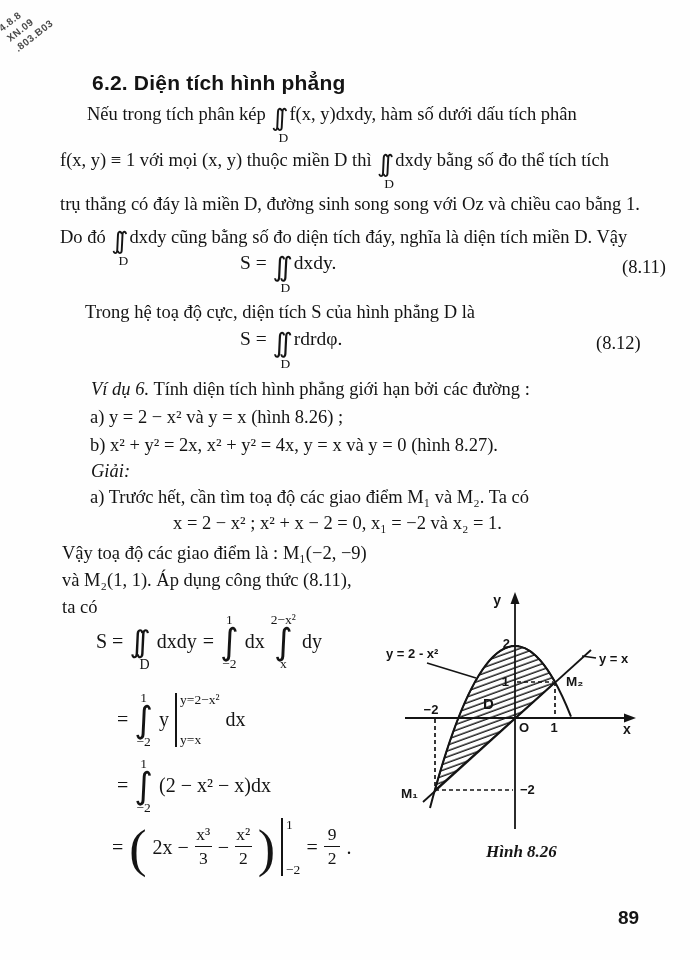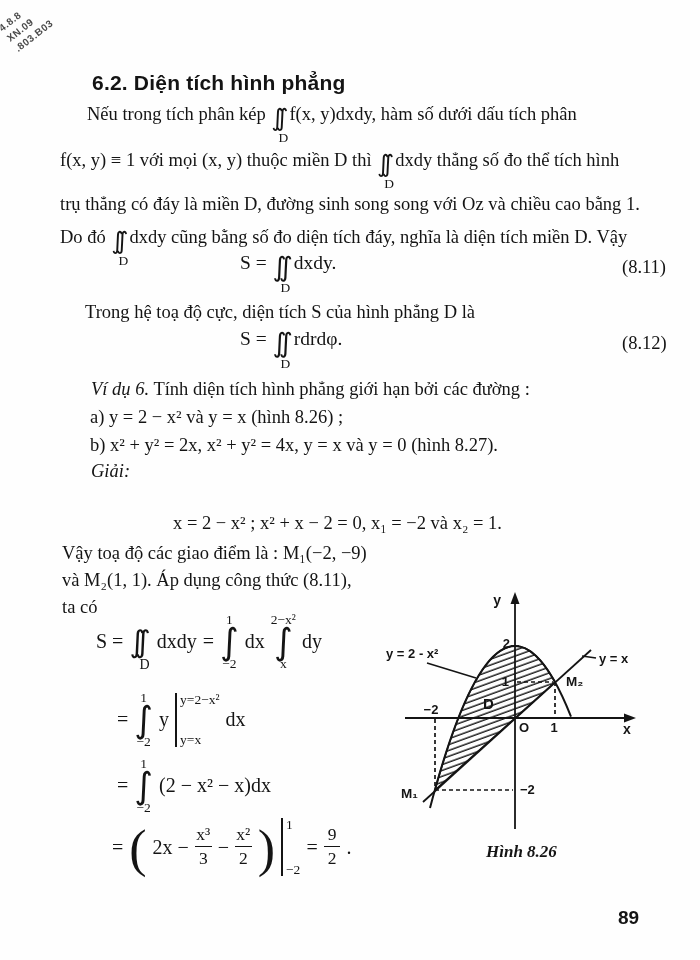--- a/index.html
+++ b/index.html
@@ -67,21 +67,21 @@
 
   <div class="line" style="left:87px; top:104px;">
     <span>Nếu trong tích phân kép</span>
     <span class="di-sm"><span class="s">∫</span><span class="s s2">∫</span><span class="sub">D</span></span><span>f(x, y)dxdy,</span>
     <span>hàm số dưới dấu tích phân</span>
   </div>
 
   <div class="line" style="left:60px; top:150px;">
     <span>f(x, y) ≡ 1 với mọi (x, y) thuộc miền D thì</span>
     <span class="di-sm"><span class="s">∫</span><span class="s s2">∫</span><span class="sub">D</span></span><span>dxdy</span>
-    <span>thẳng số đo thể tích hình</span>
+    <span>bằng số đo thể tích tích</span>
   </div>
 
   <div class="line" style="left:60px; top:194px;">trụ thẳng có đáy là miền D, đường sinh song song với Oz và chiều cao bằng 1.</div>
 
   <div class="line" style="left:60px; top:219px;margin-top:8px;">
     <span>Do đó</span>
     <span class="di-sm"><span class="s">∫</span><span class="s s2">∫</span><span class="sub">D</span></span><span>dxdy</span>
     <span>cũng bằng số đo diện tích đáy, nghĩa là diện tích miền D. Vậy</span>
   </div>
 
@@ -90,29 +90,30 @@
     <span class="di-sm"><span class="s">∫</span><span class="s s2">∫</span><span class="sub">D</span></span><span>dxdy.</span>
   </div>
   <div class="eqnum" style="left:622px; top:257px;">(8.11)</div>
 
   <div class="line" style="left:85px; top:302px;">Trong hệ toạ độ cực, diện tích S của hình phẳng D là</div>
 
   <div class="eqrow" style="left:240px; top:328px;">
     <span>S =</span>
     <span class="di-sm"><span class="s">∫</span><span class="s s2">∫</span><span class="sub">D</span></span><span>rdrdφ.</span>
   </div>
-  <div class="eqnum" style="left:622px; top:333px;">(8.12)</div>
+  <div class="eqnum" style="left:596px; top:333px;">(8.12)</div>
 
   <div class="line" style="left:91px; top:379px;">
     <span class="it">Ví dụ 6.</span>
     <span>Tính diện tích hình phẳng giới hạn bởi các đường :</span>
   </div>
   <div class="line" style="left:90px; top:407px;">a) y = 2 − x² và y = x (hình 8.26) ;</div>
   <div class="line" style="left:90px; top:435px;">b) x² + y² = 2x, x² + y² = 4x, y = x và y = 0 (hình 8.27).</div>
   <div class="line it" style="left:91px; top:461px;">Giải:</div>
+  <div class="line" style="left:90px; top:487px;">a) Trước hết, cần tìm toạ độ các giao điểm M₁ và M₂. Ta có</div>
   <div class="line" style="left:173px; top:513px;">x = 2 − x² ; x² + x − 2 = 0, x₁ = −2 và x₂ = 1.</div>
   <div class="line" style="left:62px; top:543px;">Vậy toạ độ các giao điểm là : M₁(−2, −9)</div>
   <div class="line" style="left:62px; top:570px;">và M₂(1, 1). Áp dụng công thức (8.11),</div>
   <div class="line" style="left:62px; top:597px;">ta có</div>
 
   <div class="mrow" style="left:96px; top:613px;">
     <span>S =</span>
     <span class="di">
         <span class="s">∫</span>
         <span class="s s2">∫</span>

